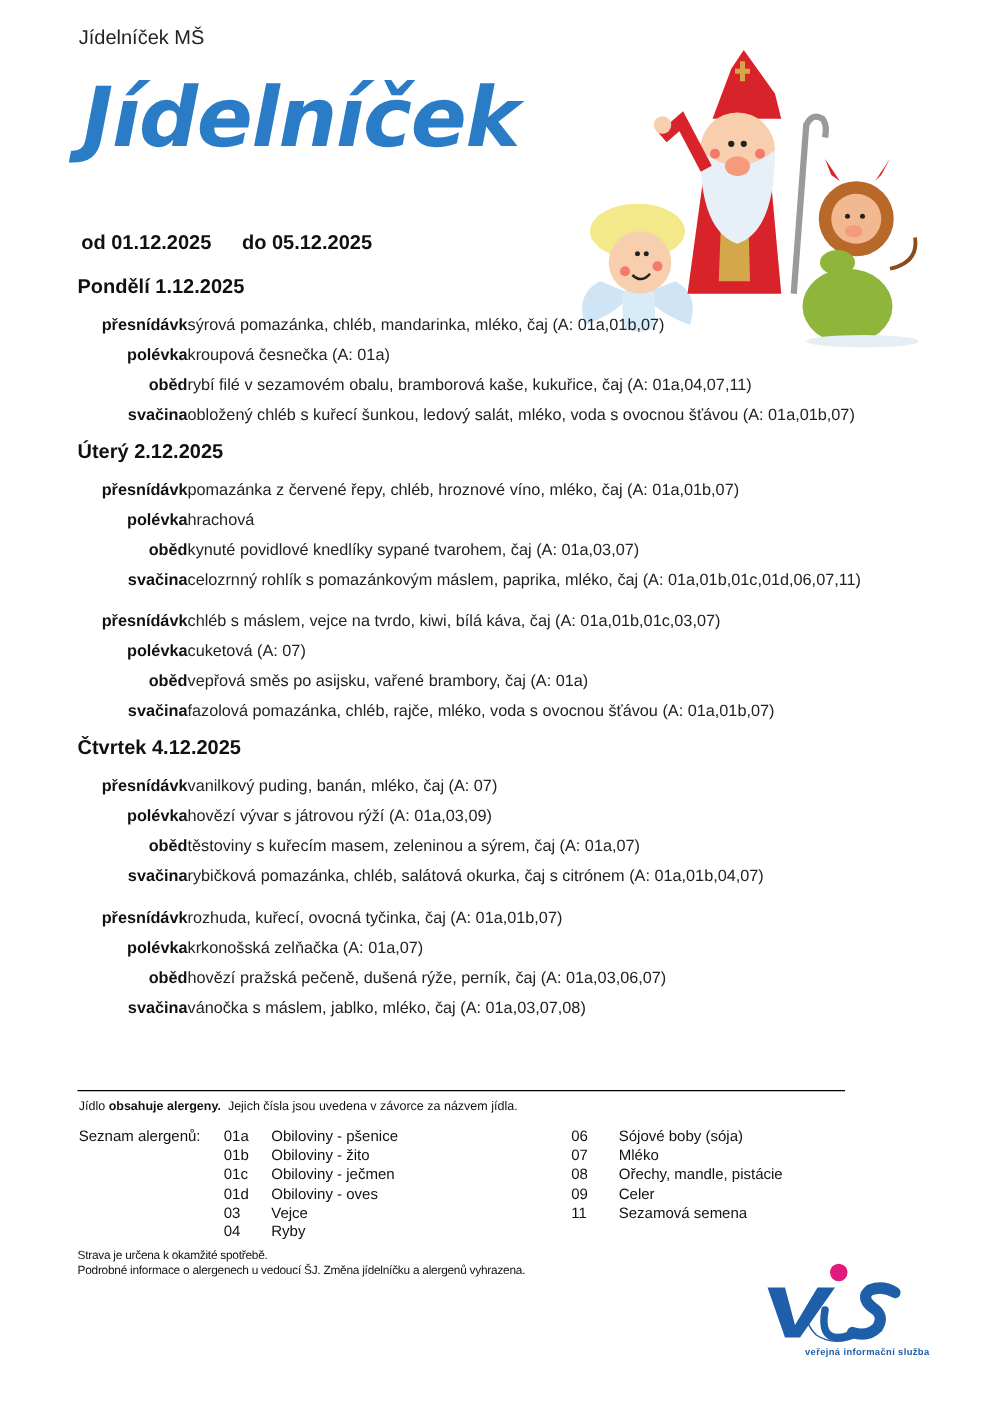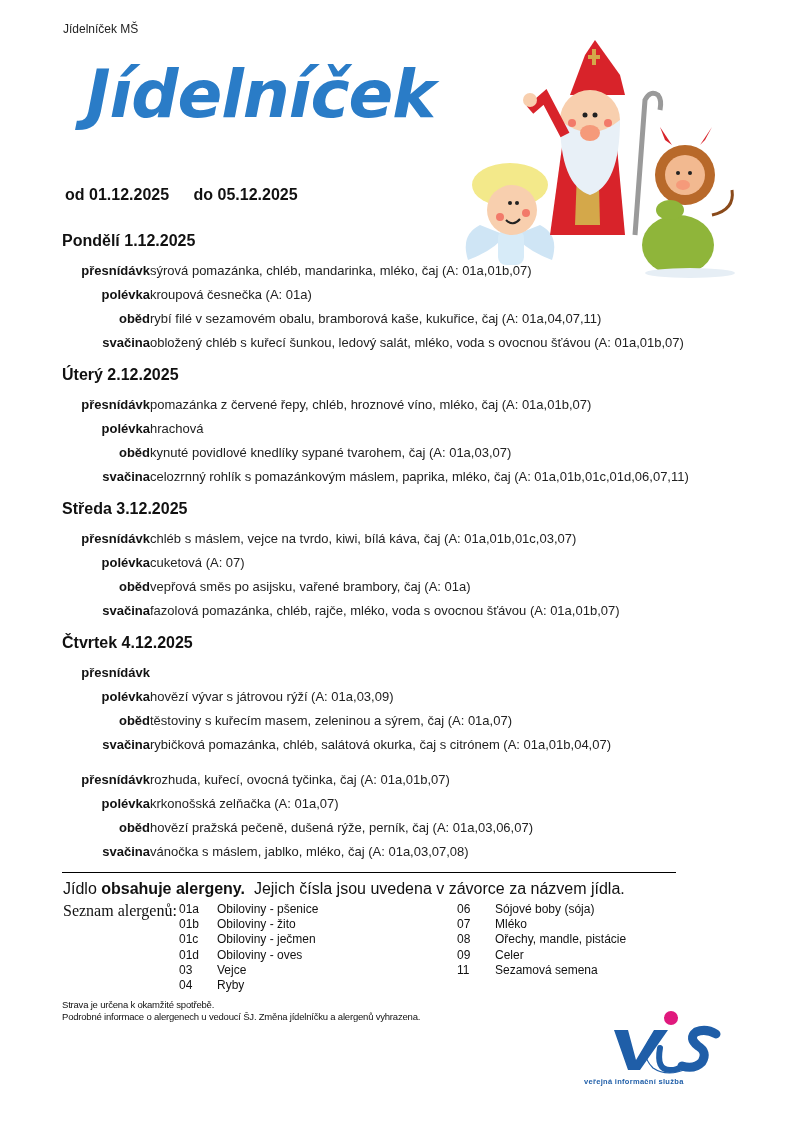--- a/index.html
+++ b/index.html
@@ -1,42 +1,42 @@
 <!DOCTYPE html>
 <html><head>
 <meta charset="utf-8">
 <style>
   html, body { margin: 0; padding: 0; background: #ffffff; }
   body { width: 794px; height: 1123px; position: relative; overflow: hidden;
          font-family: "Liberation Sans", sans-serif; color: #111; }
-  .top-label { position: absolute; left: 63px; top: 22px; font-size: 12px; color: #222; }
+  .top-label { position: absolute; left: 63px; top: 22px; font-size: 16px; color: #222; }
   .logo-title { position: absolute; left: 66px; top: 62px; font-family: "DejaVu Sans", sans-serif;
                 font-size: 66px; font-weight: bold; font-style: italic; color: #2a7cc7;
-                letter-spacing: -1px; line-height: 1; margin-left: 20px; }
+                letter-spacing: -1px; line-height: 1; }
   .date-range { position: absolute; left: 65px; top: 186px; font-size: 16px; font-weight: bold; }
   .date-range span { margin-right: 20px; margin-top: 16px; }
   .illustration { position: absolute; left: 450px; top: 35px; width: 290px; height: 245px; }
   .days { position: absolute; left: 62px; top: 220px; width: 680px; }
-  .day { margin-bottom: 9px; margin-top: 11px; }
+  .day { margin-bottom: 9px; }
   .day-title { font-size: 16px; font-weight: bold; height: 24px; line-height: 20px; margin-bottom: 3px; }
   .meal-row { display: flex; height: 24px; align-items: center; font-size: 13px; }
   .meal-label { width: 88px; font-weight: bold; flex-shrink: 0; text-align: right; }
   .meal-text { color: #222; white-space: nowrap; }
   .divider { position: absolute; left: 62px; top: 872px; width: 614px; border-top: 1px solid #000; }
-  .allergen-note { position: absolute; left: 63px; top: 880px; font-size: 16px; }
+  .allergen-note { position: absolute; left: 63px; top: 880px; font-size: 10px; }
   .allergen-note b { font-weight: bold; }
-  .allergen-list-label { position: absolute; left: 63px; top: 902px; font-size: 16px; font-family: Liberation Serif, serif; }
+  .allergen-list-label { position: absolute; left: 63px; top: 902px; font-size: 12px; }
   .allergen-col { position: absolute; top: 902px; font-size: 12px; }
   .allergen-col .row { display: flex; height: 15.2px; line-height: 15px; }
   .allergen-col .code { width: 38px; }
   .col1 { left: 179px; }
   .col2 { left: 457px; }
   .foot-note { position: absolute; left: 62px; top: 999px; font-size: 9.5px; line-height: 12px; color: #111; letter-spacing: -0.2px; }
   .vis-logo { position: absolute; left: 608px; top: 1008px; width: 115px; height: 82px; }
-  .vis-sub { position: absolute; left: 584px; top: 1077px; font-size: 7.5px; color: #1f5ea8; font-weight: bold; letter-spacing: 0.3px; }
+  .vis-sub { position: absolute; left: 644px; top: 1077px; font-size: 7.5px; color: #1f5ea8; font-weight: bold; letter-spacing: 0.3px; }
 </style>
 </head>
 <body>
 
 <div class="top-label">Jídelníček MŠ</div>
 <div class="logo-title">Jídelníček</div>
 
 <div class="date-range">
   <span>od 01.12.2025</span>
   <span>do 05.12.2025</span>
@@ -119,21 +119,20 @@
         <span class="meal-label">oběd</span>
         <span class="meal-text">kynuté povidlové knedlíky sypané tvarohem, čaj  (A: 01a,03,07)</span>
       </div>
     <div class="meal-row">
         <span class="meal-label">svačina</span>
         <span class="meal-text">celozrnný rohlík s pomazánkovým máslem, paprika, mléko, čaj  (A: 01a,01b,01c,01d,06,07,11)</span>
       </div>
   </div>
 
   <div class="day">
-    <div class="day-title">Středa 3.12.2025</div>
     <div class="meal-row">
         <span class="meal-label">přesnídávk</span>
         <span class="meal-text">chléb s máslem, vejce na tvrdo, kiwi, bílá káva, čaj  (A: 01a,01b,01c,03,07)</span>
       </div>
     <div class="meal-row">
         <span class="meal-label">polévka</span>
         <span class="meal-text">cuketová  (A: 07)</span>
       </div>
     <div class="meal-row">
         <span class="meal-label">oběd</span>
@@ -142,20 +141,21 @@
     <div class="meal-row">
         <span class="meal-label">svačina</span>
         <span class="meal-text">fazolová pomazánka, chléb, rajče, mléko, voda s ovocnou šťávou  (A: 01a,01b,07)</span>
       </div>
   </div>
 
   <div class="day">
     <div class="day-title">Čtvrtek 4.12.2025</div>
     <div class="meal-row">
         <span class="meal-label">přesnídávk</span>
+        <span class="meal-text">vanilkový puding, banán, mléko, čaj  (A: 07)</span>
       </div>
     <div class="meal-row">
         <span class="meal-label">polévka</span>
         <span class="meal-text">hovězí vývar s játrovou rýží  (A: 01a,03,09)</span>
       </div>
     <div class="meal-row">
         <span class="meal-label">oběd</span>
         <span class="meal-text">těstoviny s kuřecím masem, zeleninou a sýrem, čaj  (A: 01a,07)</span>
       </div>
     <div class="meal-row">

